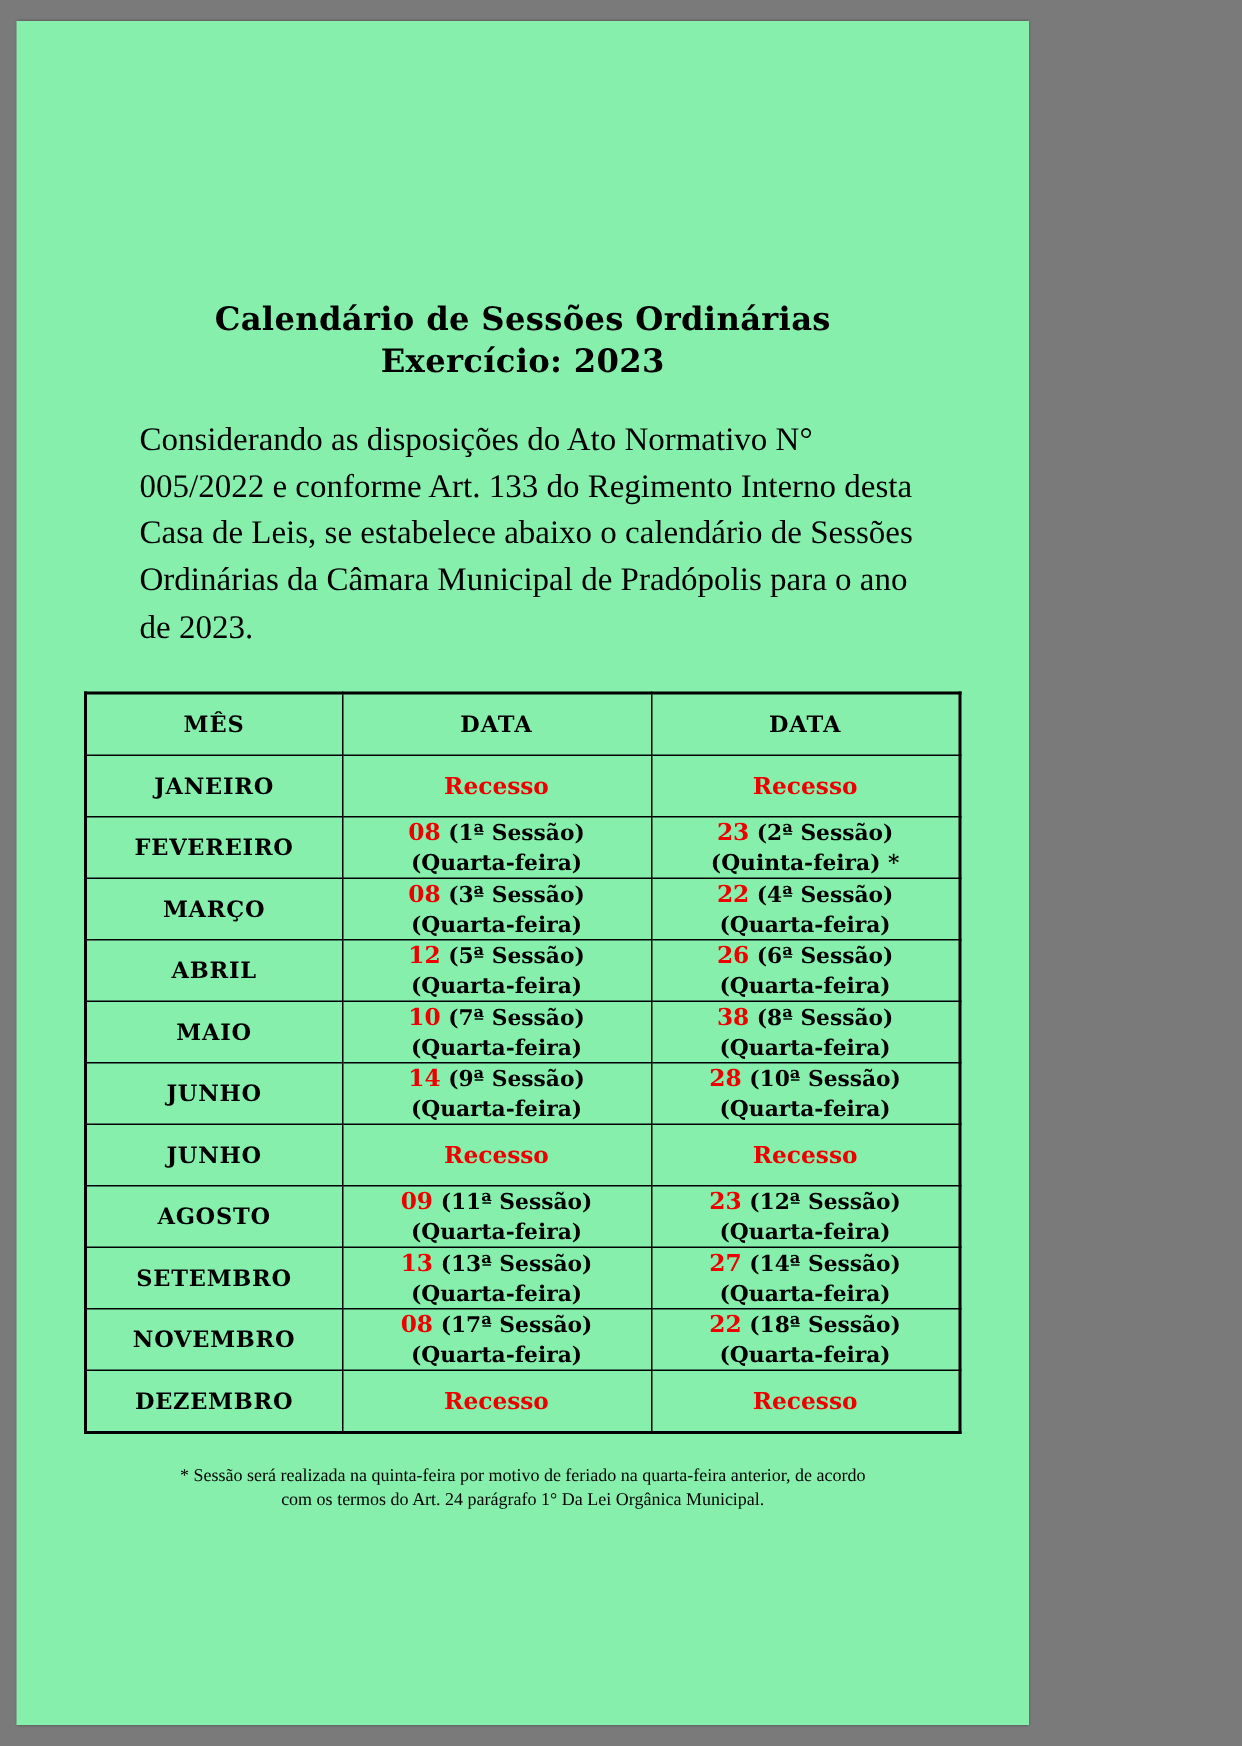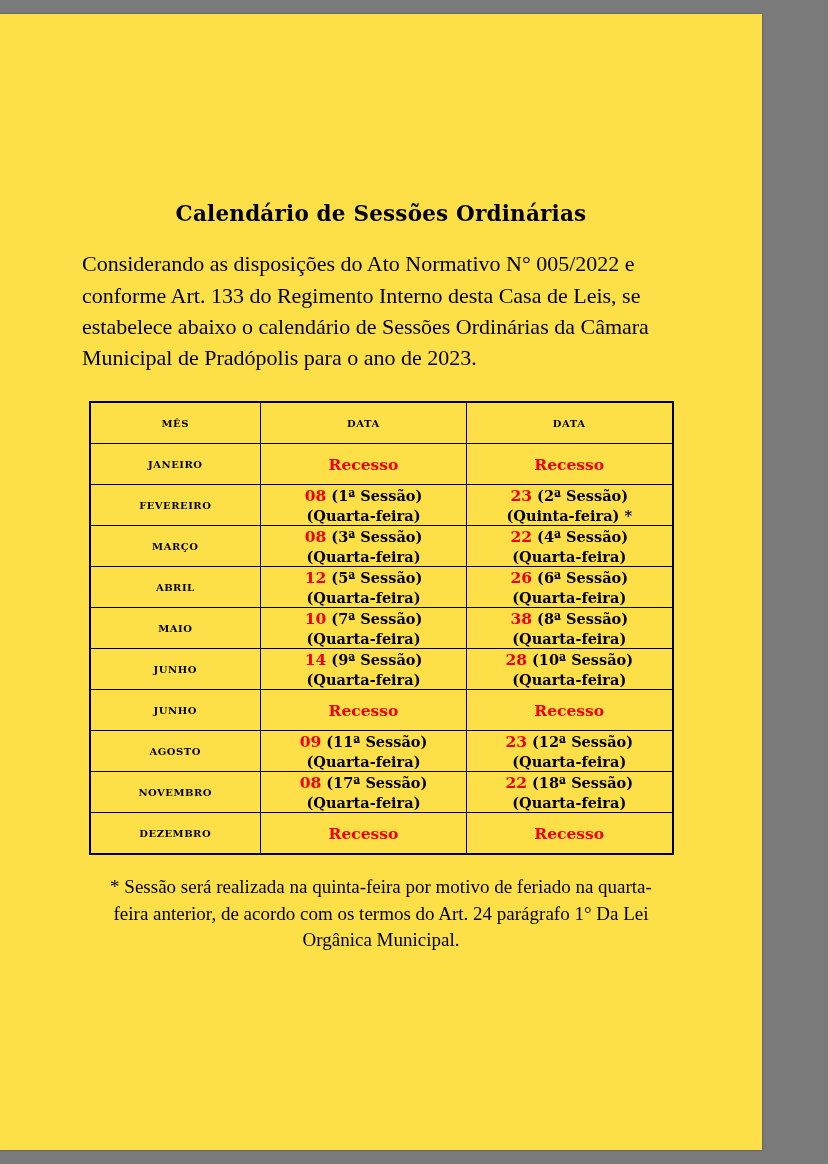--- a/index.html
+++ b/index.html
@@ -7,25 +7,25 @@
     padding: 0;
     background: #7a7a7a;
   }
   body {
     width: 828px;
     height: 1164px;
     font-family: "Liberation Serif", serif;
   }
   .page {
     position: absolute;
-    left: 0;
+    left: 11px;
     top: 14px;
-    width: 762px;
+    width: 675px;
     height: 1136px;
-    background: #fde047;
+    background: #86efac;
     box-shadow: 0 0 2px rgba(0,0,0,0.4);
     overflow: hidden;
   }
   .doc-inner {
     padding: 0 62px;
   }
   .title-block {
     text-align: center;
     margin-top: 186px;
   }
@@ -63,29 +63,29 @@
     vertical-align: middle;
     text-align: center;
     height: 40px;
   }
   .col-mes { width: 171px; }
   .col-data { width: 206px; }
 
   .hdr {
     font-family: "DejaVu Serif", serif;
     font-weight: bold;
-    font-size: 10px;
+    font-size: 15px;
     letter-spacing: 0.6px;
     color: #000;
     padding: 9px 0;
   }
   .month {
     font-family: "DejaVu Serif", serif;
     font-weight: bold;
-    font-size: 10px;
+    font-size: 15px;
     letter-spacing: 0.5px;
     color: #000;
     padding: 6px 0;
   }
   .cell-2 {
     padding: 5px 0 6px 0;
     line-height: 1.18;
   }
   .recess {
     font-family: "DejaVu Serif", serif;
@@ -111,34 +111,35 @@
     font-weight: bold;
     font-size: 14.5px;
     color: #000;
     display: block;
     margin-top: 1px;
   }
   .footnote {
     margin-top: 19px;
     text-align: center;
     font-family: "Liberation Serif", serif;
-    font-size: 19px;
+    font-size: 12px;
     line-height: 1.38;
     color: #000;
     padding: 0 38px;
   }
 </style>
 </head>
 <body>
 
 <div class="page">
   <div class="doc-inner">
 
     <div class="title-block">
       <div class="title-line">Calendário de Sessões Ordinárias</div>
+      <div class="title-line">Exercício: 2023</div>
     </div>
 
     <p class="intro">Considerando as disposições do Ato Normativo N° 005/2022 e conforme Art. 133 do Regimento Interno desta Casa de Leis, se estabelece abaixo o calendário de Sessões Ordinárias da Câmara Municipal de Pradópolis para o ano de 2023.</p>
 
     <div class="table-wrap">
       <table class="cal">
         <colgroup>
           <col class="col-mes">
           <col class="col-data">
           <col class="col-data">
@@ -219,20 +220,31 @@
               <td class="cell-2">
                 <div><span class="daynum">09</span><span class="sess"> (11ª Sessão)</span></div>
                 <span class="weekday">(Quarta-feira)</span>
               </td>
               <td class="cell-2">
                 <div><span class="daynum">23</span><span class="sess"> (12ª Sessão)</span></div>
                 <span class="weekday">(Quarta-feira)</span>
               </td>
             </tr>
             <tr>
+              <td class="month">SETEMBRO</td>
+              <td class="cell-2">
+                <div><span class="daynum">13</span><span class="sess"> (13ª Sessão)</span></div>
+                <span class="weekday">(Quarta-feira)</span>
+              </td>
+              <td class="cell-2">
+                <div><span class="daynum">27</span><span class="sess"> (14ª Sessão)</span></div>
+                <span class="weekday">(Quarta-feira)</span>
+              </td>
+            </tr>
+            <tr>
               <td class="month">NOVEMBRO</td>
               <td class="cell-2">
                 <div><span class="daynum">08</span><span class="sess"> (17ª Sessão)</span></div>
                 <span class="weekday">(Quarta-feira)</span>
               </td>
               <td class="cell-2">
                 <div><span class="daynum">22</span><span class="sess"> (18ª Sessão)</span></div>
                 <span class="weekday">(Quarta-feira)</span>
               </td>
             </tr>

